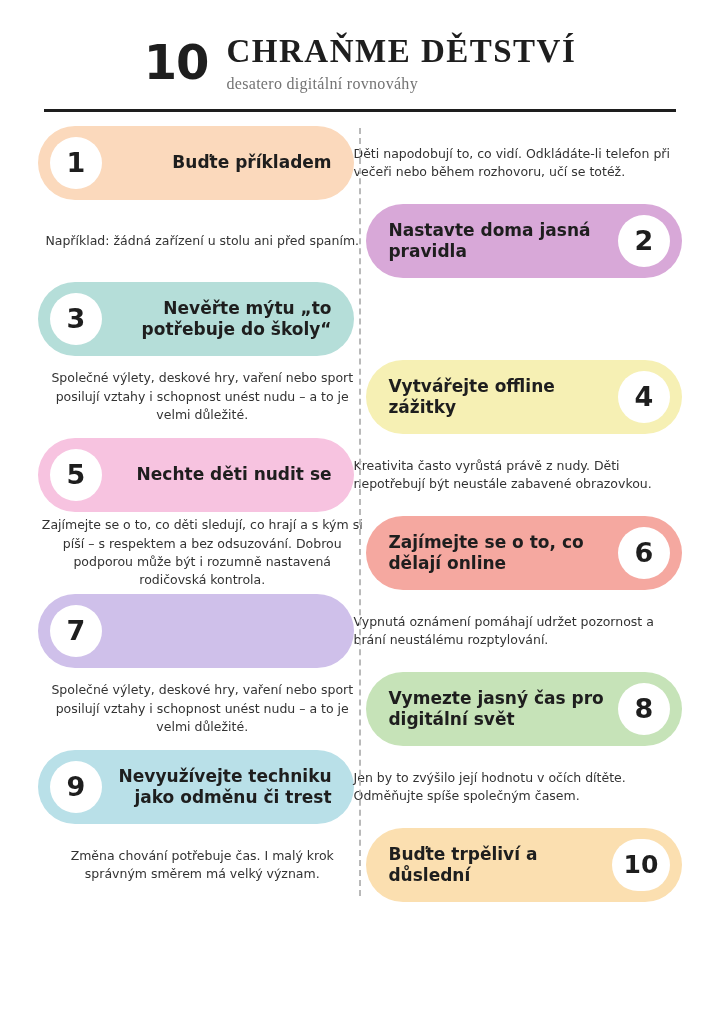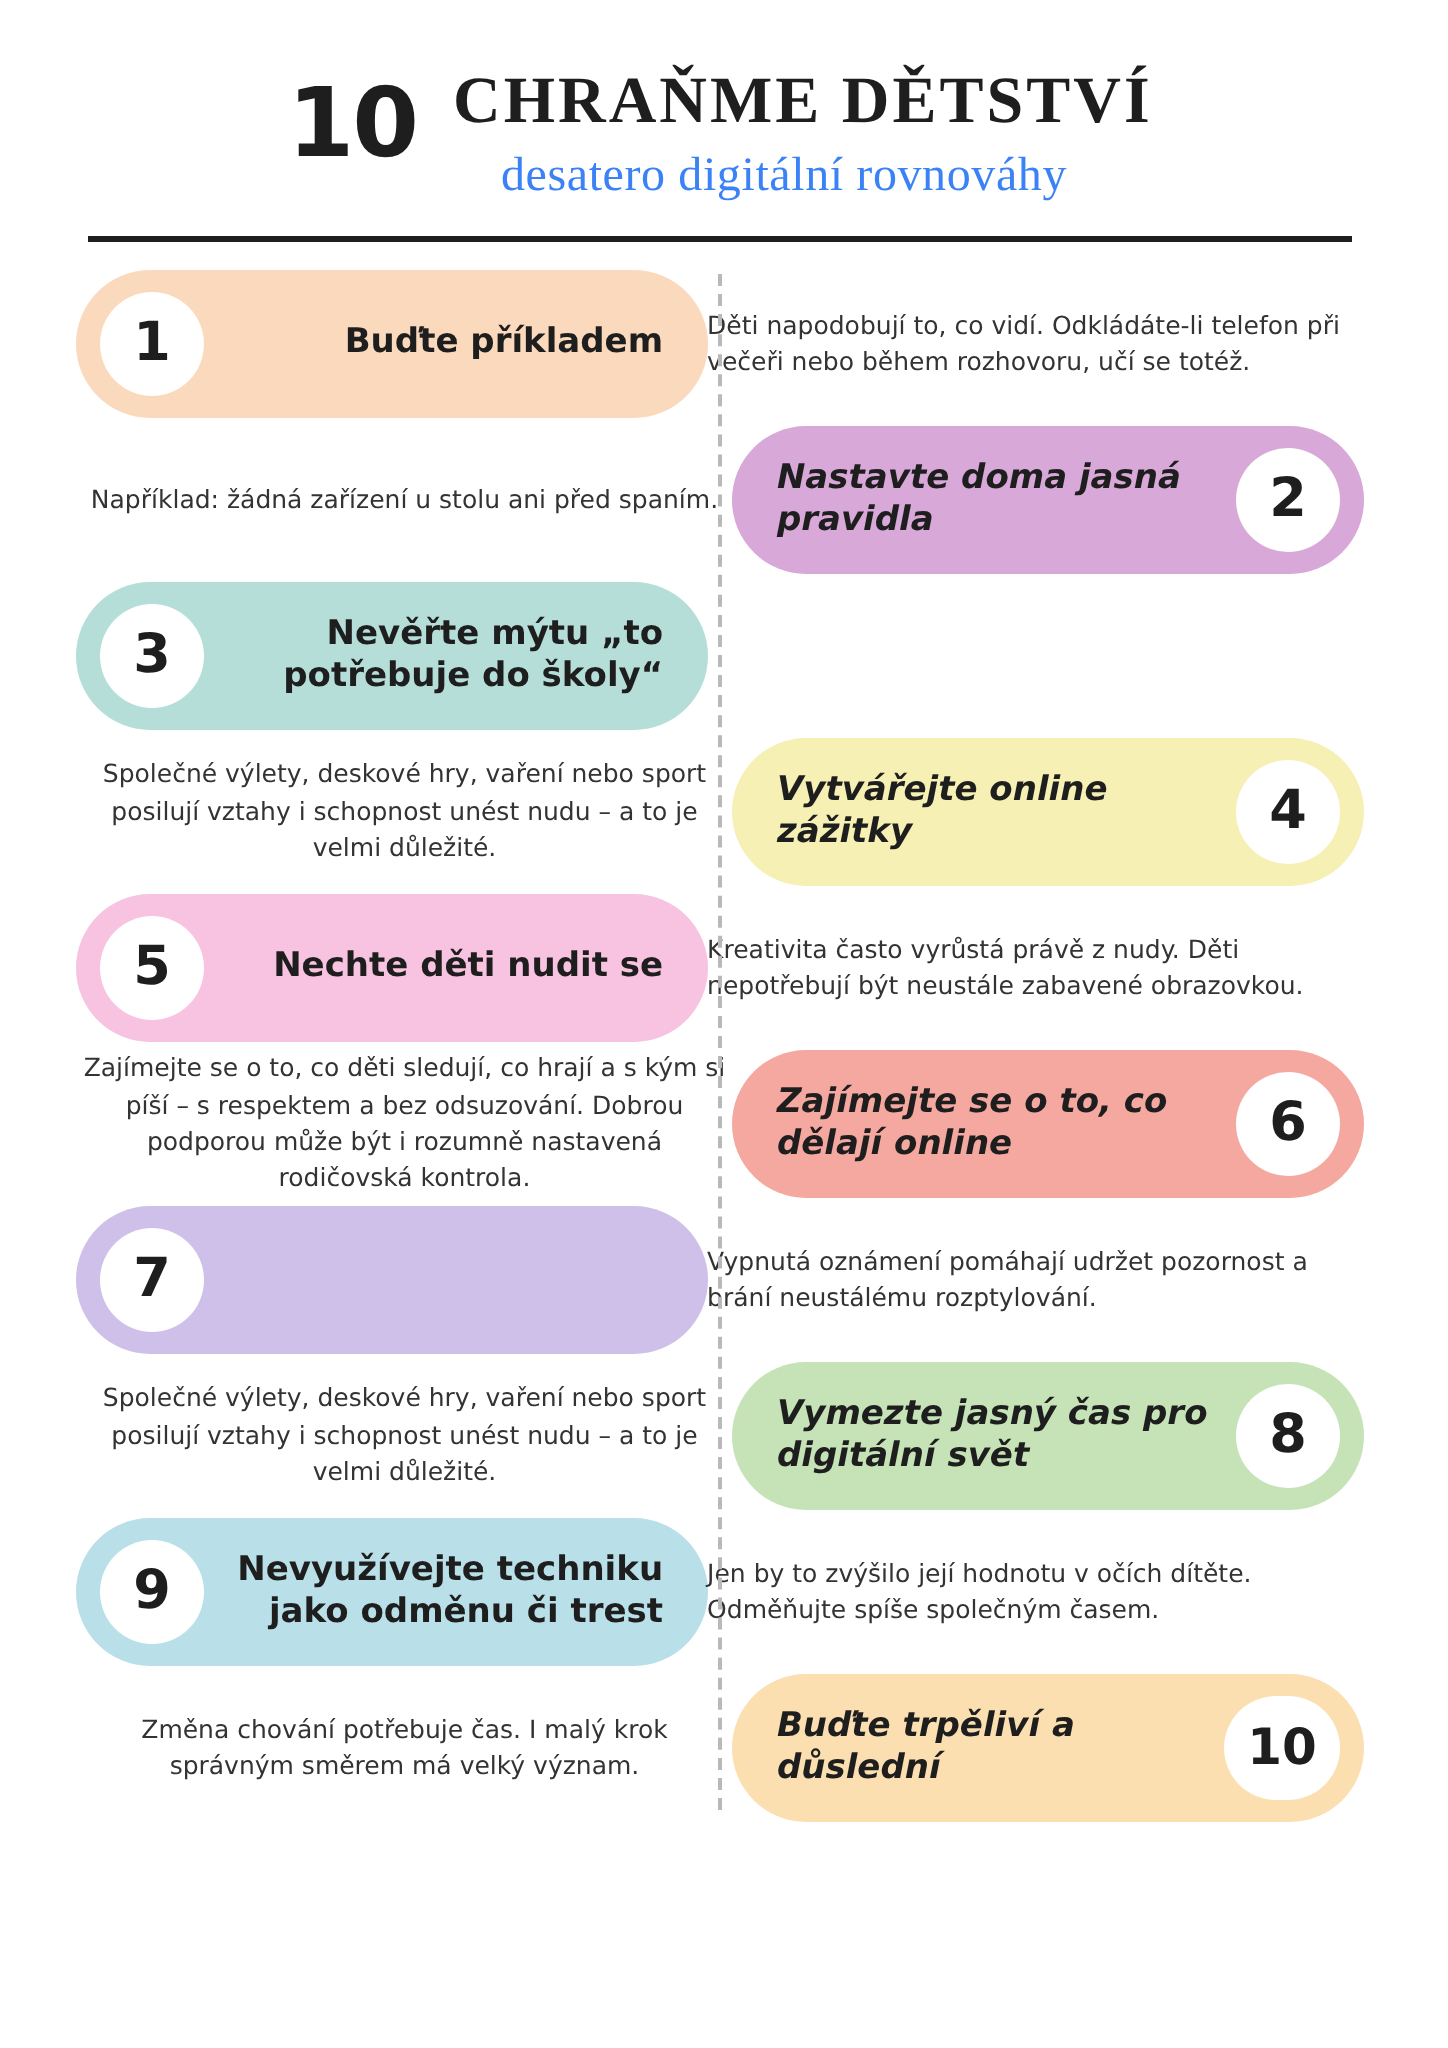--- a/index.html
+++ b/index.html
@@ -39,26 +39,25 @@
   }
   .header-titles { text-align: left; font-family: Liberation Serif, serif; }
   .title-main {
     font-size: 33px;
     font-weight: 800;
     letter-spacing: 1.5px;
     line-height: 1.05;
     color: #1e1e1e;
   }
   .title-sub {
-    font-size: 24px;
+    font-size: 16px;
     font-weight: 400;
     letter-spacing: 0.3px;
-    color: #3b82f6;
+    color: #737373;
     margin-top: 6px;
-    margin-left: 24px;
   }
   .rule {
     height: 3px;
     background: #1e1e1e;
     margin: 16px 6px 0 6px;
   }
 
   
   .list {
     position: relative;
@@ -112,21 +111,21 @@
 
   .pill-label {
     flex: 1 1 auto;
     font-size: 17px;
     font-weight: 800;
     line-height: 1.22;
     color: #1e1e1e;
     padding: 0 10px;
   }
   .left-pill .pill-label  { text-align: right; }
-  .right-pill .pill-label { text-align: left; font-style: italic; }
+  .right-pill .pill-label { text-align: left; }
 
   .note {
     width: 51%;
     font-size: 12.5px;
     line-height: 1.45;
     color: #333333;
     padding: 0 0;
   }
   .note.align-right { text-align: center; }
   .note.align-left  { text-align: left; }
@@ -165,21 +164,21 @@
       </div>
       <div class="row left">
         <div class="pill left-pill" style="background: rgb(181, 222, 217);">
           <div class="circle">3</div>
           <div class="pill-label">Nevěřte mýtu „to potřebuje do školy“</div>
         </div>
       </div>
       <div class="row right">
         <div class="pill right-pill" style="background: rgb(246, 240, 180);">
           <div class="circle">4</div>
-          <div class="pill-label">Vytvářejte online zážitky</div>
+          <div class="pill-label">Vytvářejte offline zážitky</div>
         </div>
         <div class="note align-right">Společné výlety, deskové hry, vaření nebo sport posilují vztahy i schopnost unést nudu – a to je velmi důležité.</div>
       </div>
       <div class="row left">
         <div class="pill left-pill" style="background: rgb(247, 195, 224);">
           <div class="circle">5</div>
           <div class="pill-label">Nechte děti nudit se</div>
         </div>
         <div class="note align-left">Kreativita často vyrůstá právě z nudy. Děti nepotřebují být neustále zabavené obrazovkou.</div>
       </div>

